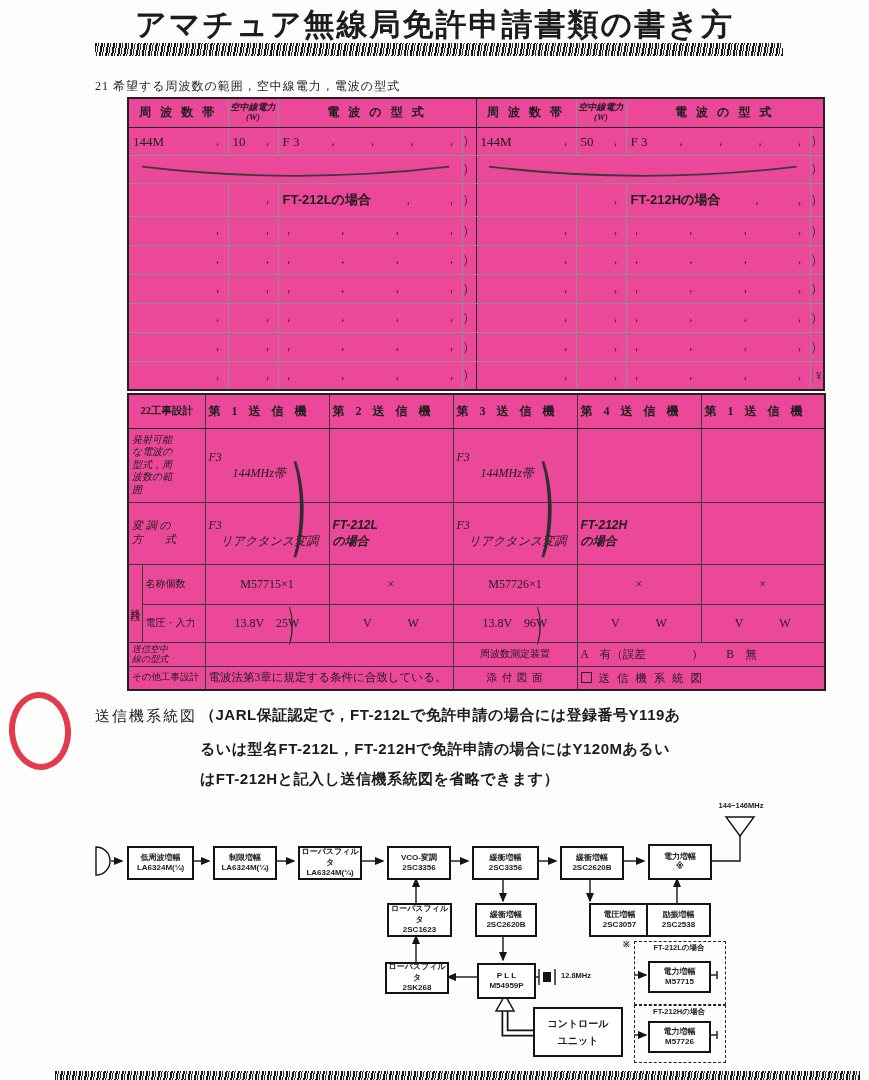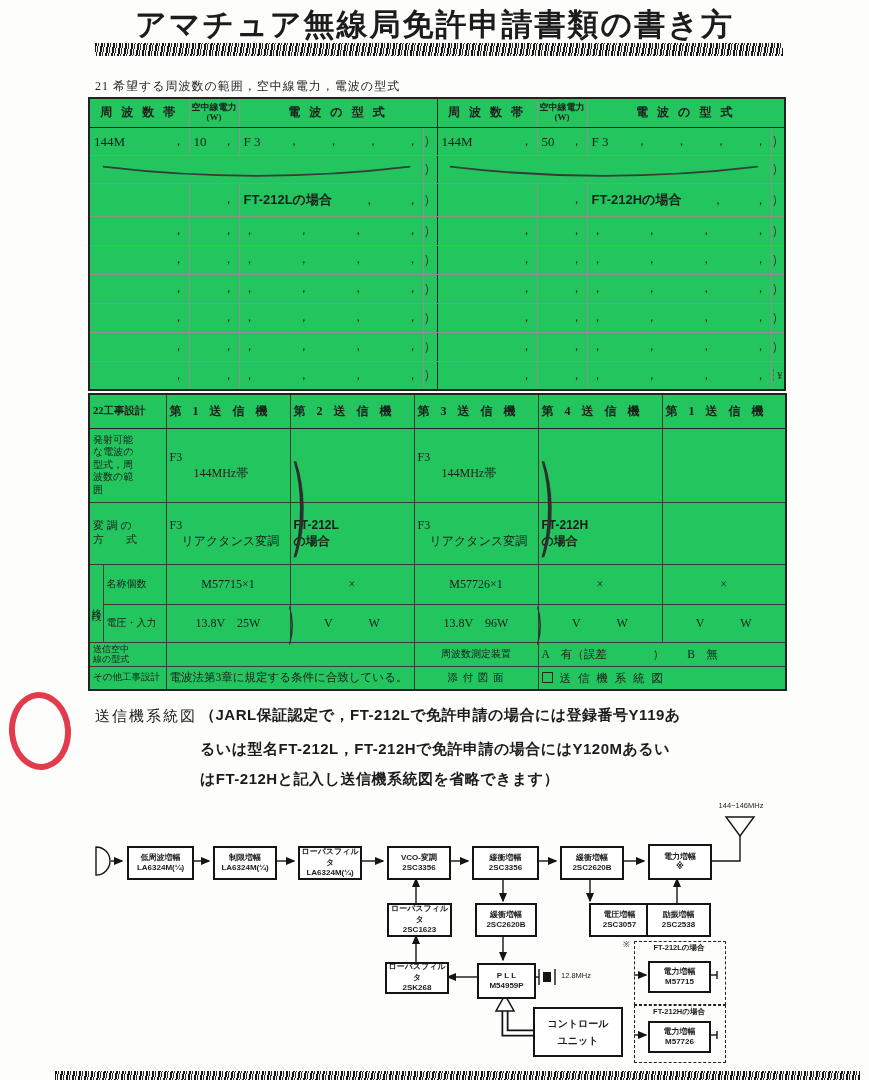--- a/index.html
+++ b/index.html
@@ -1,46 +1,46 @@
 <!DOCTYPE html>
 <html><head>
 <meta charset="utf-8">
 <style>
   html,body{margin:0;padding:0;background:#e9e9e9;}
   .page{position:relative;width:869px;height:1080px;background:#fdfdfc;overflow:hidden;
         font-family:"Liberation Serif","DejaVu Serif",serif;color:#1c1c1c;}
   .abs{position:absolute;}
-  .pre{white-space:pre-line;}
+  .pre{white-space:pre-line;font-style:italic;}
 
   
   .title{left:0;right:0;top:4px;text-align:center;font-size:31px;font-weight:bold;letter-spacing:2px;}
   .zig{background:repeating-linear-gradient(100deg,#151515 0 2px,#f6f6f4 2px 3px,#2b2b2b 3px 4px,#f6f6f4 4px 6px);}
   .zig-top{left:95px;top:43px;width:688px;height:13px;}
   .zig-bottom{left:55px;top:1071px;width:805px;height:9px;}
   .sec-label{left:95px;top:78px;font-size:12px;letter-spacing:1px;}
 
   
-  table{border-collapse:collapse;table-layout:fixed;background:#22c55e;}
+  table{border-collapse:collapse;table-layout:fixed;background:#ec4899;margin-left:39px;}
   .t1{left:88px;top:97px;width:697px;}
   .t1 th,.t1 td{border:1px solid #8f8f8f;padding:0;font-size:13px;text-align:center;vertical-align:middle;overflow:hidden;}
   .t1 th{font-size:12px;font-weight:bold;letter-spacing:3px;border-bottom:1.5px solid #222;}
   .t1 th.small{font-size:9px;letter-spacing:0;line-height:1.1;}
   .t1 .dash-r{border-right:1px dashed #555;}
   .t1 .half-end{border-right:1.6px solid #222;}
   .t1 .flexcell{display:flex;justify-content:space-between;align-items:flex-end;padding:2px 4px;height:100%;box-sizing:border-box;}
   .cm{font-size:12px;color:#222;}
   .bc{font-size:11px;color:#333;}
   .curve{display:block;width:96%;height:14px;margin:4px auto 0;}
   .curve path{fill:none;stroke:#3a3a3a;stroke-width:2;}
   .model-note{font-family:"Liberation Sans","DejaVu Sans",sans-serif;font-weight:bold;font-size:13px;}
 
   .t2{left:88px;top:393px;width:697px;}
   .t2 th,.t2 td{border:1px solid #3a3a3a;padding:1px 3px;font-size:12px;vertical-align:middle;overflow:hidden;}
   .t2 th{font-size:12px;font-weight:bold;letter-spacing:4px;text-align:left;border-bottom:1.5px solid #222;}
-  .t2 .corner{font-size:10.5px;letter-spacing:0;text-align:left;}
+  .t2 .corner{font-size:10.5px;letter-spacing:0;text-align:center;}
   .t2 .rl{font-size:10px;text-align:left;line-height:1.25;}
   .t2 .cc{text-align:center;}
   .t2 .lc{text-align:left;line-height:1.35;}
   .t2 .strip{writing-mode:vertical-rl;font-size:10px;text-align:center;letter-spacing:3px;padding:0;}
   .t2 .tiny{font-size:9px;line-height:1.2;text-align:left;}
   .checkbox{display:inline-block;width:9px;height:9px;border:1.5px solid #222;vertical-align:-1px;margin-right:7px;}
   .ditto{color:#2e2e2e;transform:scaleX(.45);transform-origin:left center;pointer-events:none;}
   .ditto.tall{font-size:112px;line-height:126px;}
   .ditto.small{font-size:44px;line-height:50px;}
   .yen{font-size:11px;border-left:1px dashed #666;padding-left:3px;}
@@ -51,21 +51,21 @@
   .red-circle{left:9px;top:692px;width:50px;height:66px;border:6px solid #e23b4e;border-radius:50%;transform:rotate(-4deg);}
 
   
   .diagram{left:0;top:790px;width:869px;height:290px;}
   .blk{position:absolute;border:2px solid #141414;background:#fff;display:flex;flex-direction:column;
        align-items:center;justify-content:center;text-align:center;
        font-family:"Liberation Sans","DejaVu Sans",sans-serif;font-weight:bold;font-size:8px;line-height:1.3;}
   .blk .l2{font-size:8px;}
   .dash{position:absolute;border:1.5px dashed #222;background:transparent;}
   .cap{position:absolute;text-align:center;font-family:"Liberation Sans",sans-serif;font-weight:bold;font-size:7.5px;}
-  .lbl{position:absolute;font-family:"Liberation Sans",sans-serif;font-weight:normal;font-size:7.5px;}
+  .lbl{position:absolute;font-family:"Liberation Sans",sans-serif;font-weight:bold;font-size:7.5px;}
   .wires{position:absolute;left:80px;top:0;width:789px;height:290px;}
   .wires line,.wires polyline,.wires path.open{stroke:#141414;stroke-width:1.4;fill:none;}
 </style>
 </head>
 <body>
 
 <div class="page">
 
   <div class="abs title">アマチュア無線局免許申請書類の書き方</div>
   <div class="abs zig zig-top"></div>

